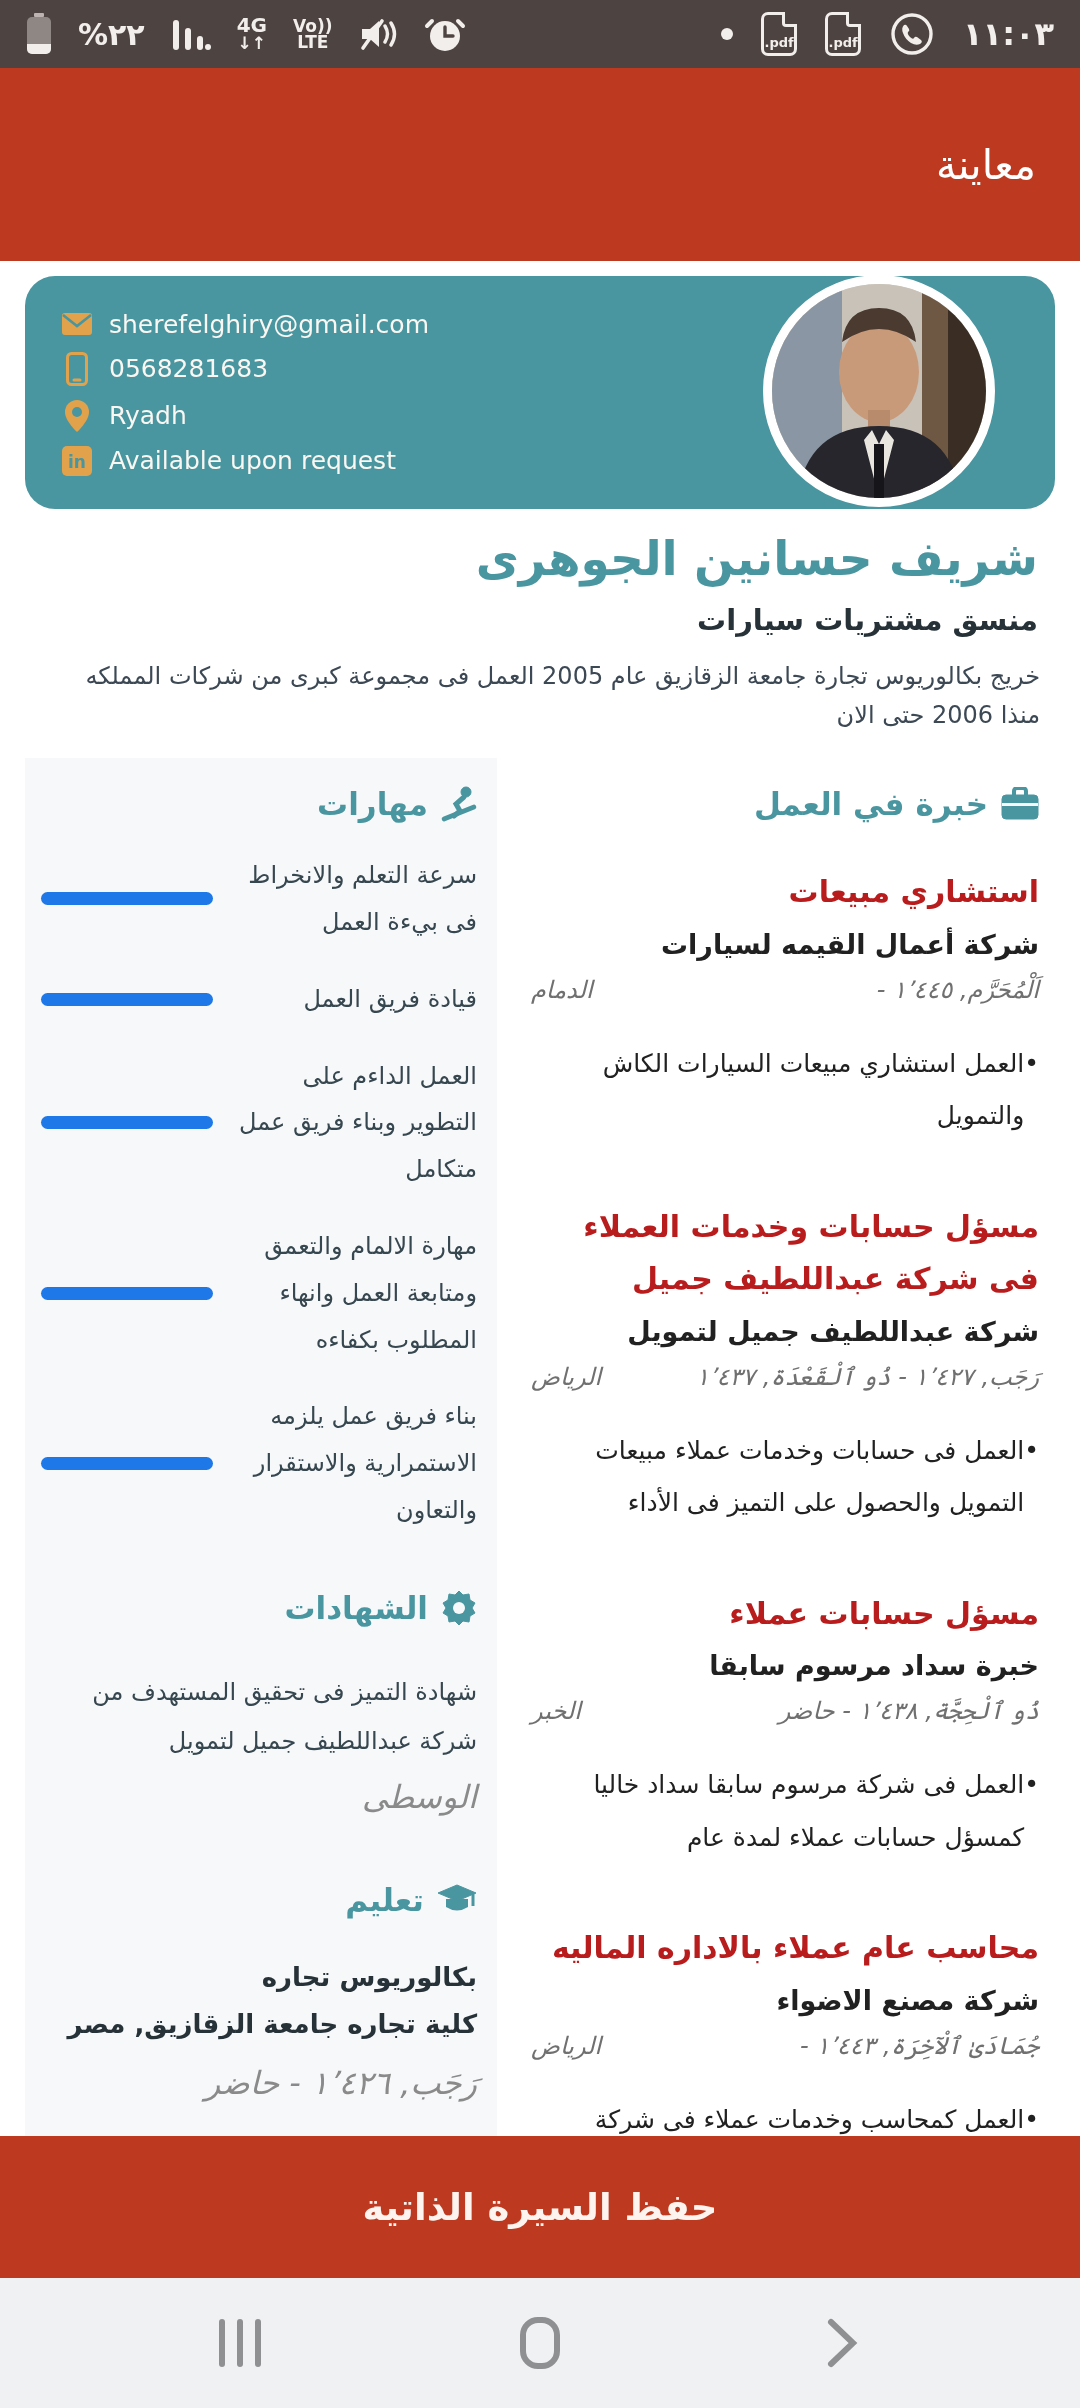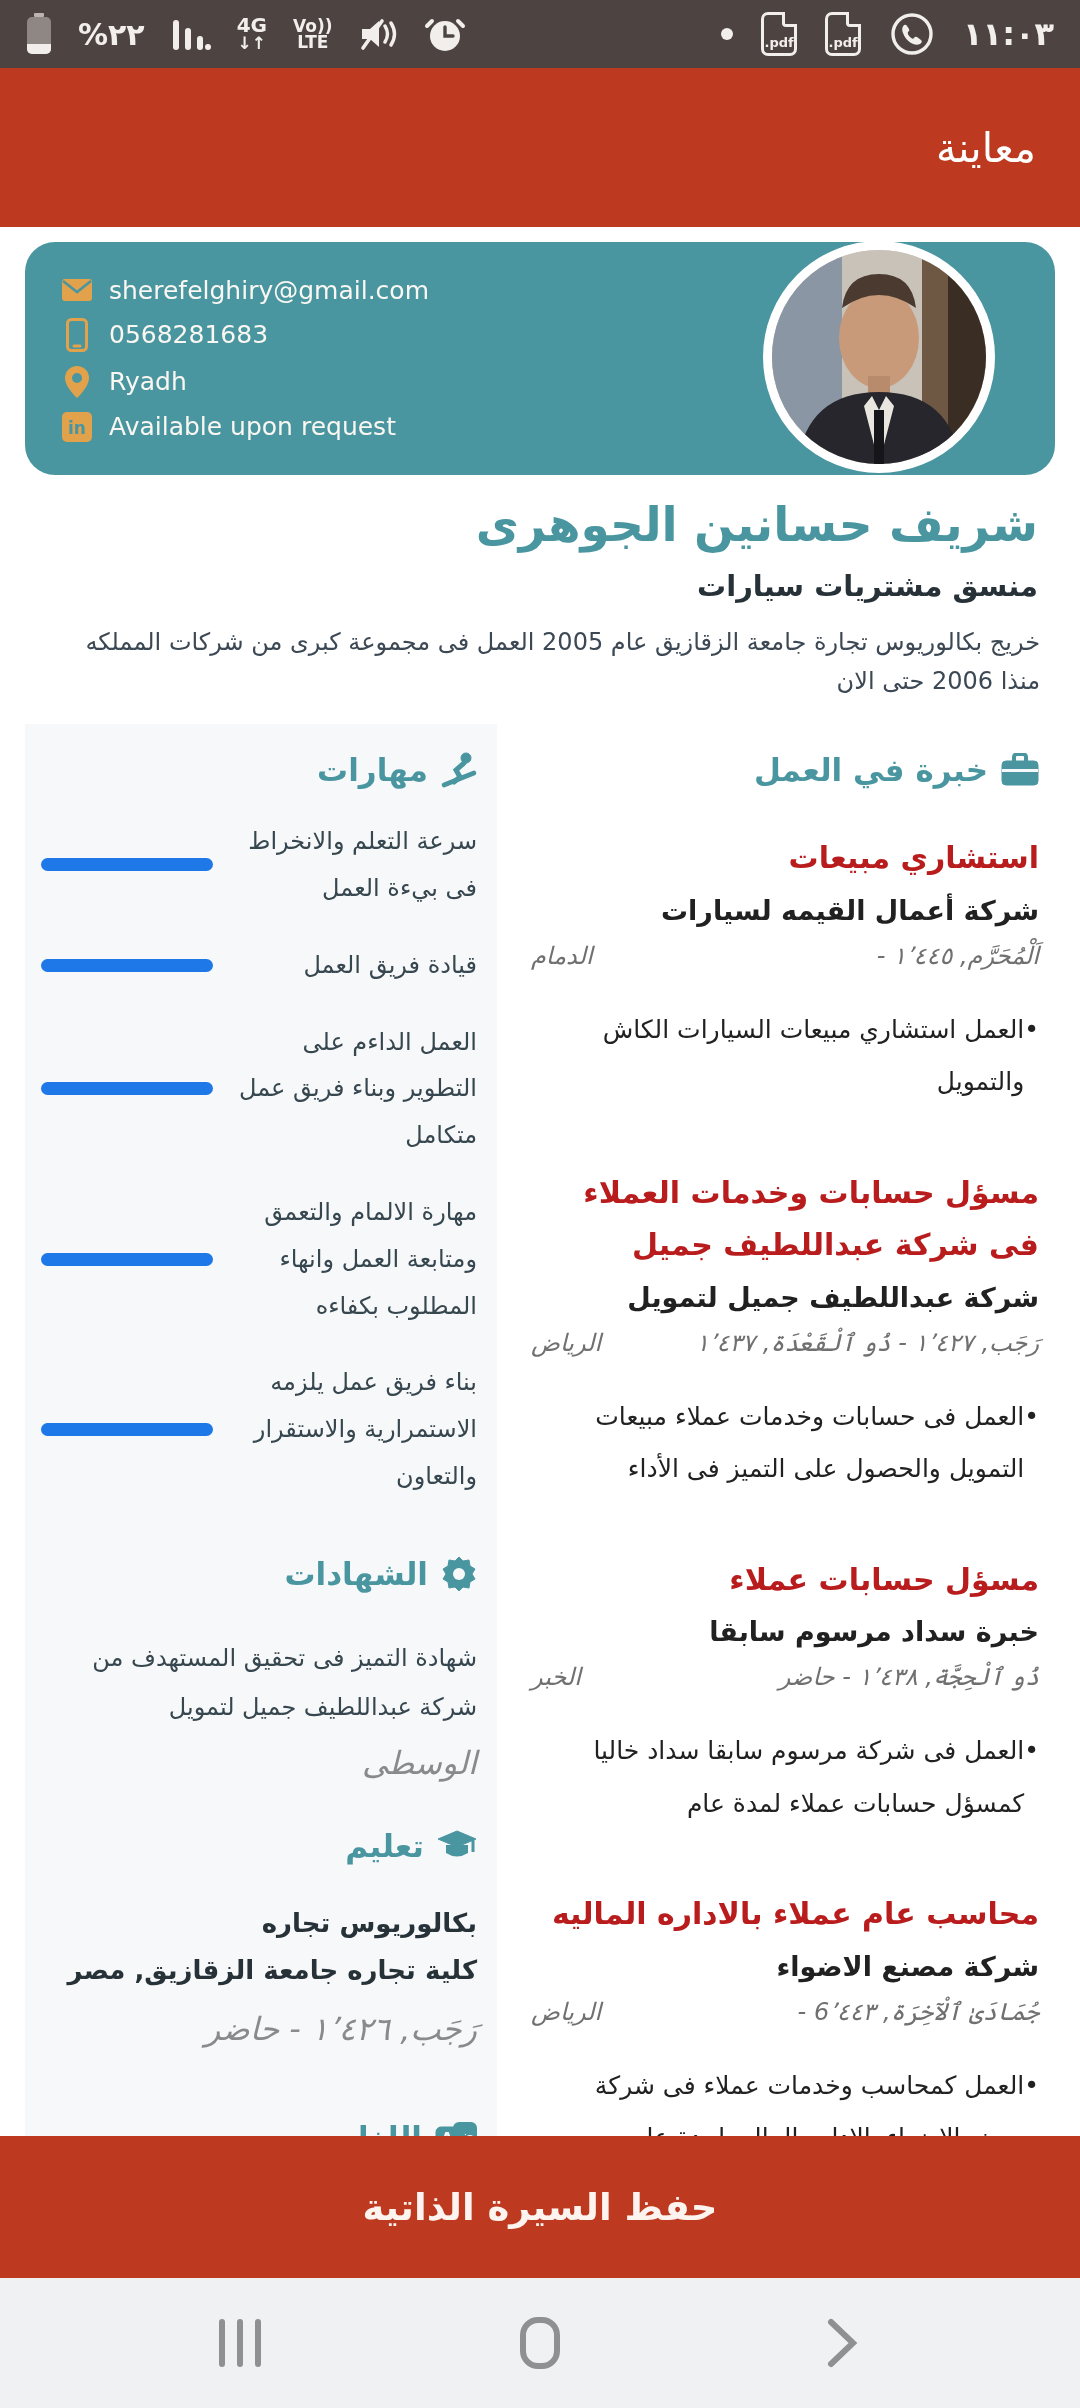--- a/index.html
+++ b/index.html
@@ -16,21 +16,21 @@
   .sb-stack .t1 { font-size:20px; } .sb-stack .t2 { font-size:17px; }
   .sb-dot { width:12px; height:12px; border-radius:50%; background:#F2EEEC; }
   .pdf-chip { position:relative; width:36px; height:44px; border:3px solid #F2EEEC; border-radius:7px;
     display:flex; align-items:flex-end; justify-content:center; }
   .pdf-chip::before { content:""; position:absolute; top:-3px; right:-3px; width:12px; height:12px;
     background:#4D4442; border-left:3px solid #F2EEEC; border-bottom:3px solid #F2EEEC; border-bottom-left-radius:4px; }
   .pdf-chip span { font-size:13px; font-weight:bold; padding-bottom:3px; }
   .sb-time { font-size:32px; font-weight:bold; }
 
   
-  .app-header { height:159px; background:#BD3A20; color:#fff; display:flex; align-items:center;
+  .app-header { height:193px; background:#BD3A20; color:#fff; display:flex; align-items:center;
     direction:rtl; padding:8px 44px; flex:0 0 auto; }
   .app-header .title { font-size:41px; }
   .save-bar { height:142px; background:#BD3A20; color:#FDF4EF; display:flex; align-items:center;
     justify-content:center; font-size:37px; font-weight:bold; cursor:pointer; flex:0 0 auto; }
   .nav-bar { height:130px; background:#F0F1F3; display:flex; align-items:center;
     justify-content:space-evenly; flex:0 0 auto; }
   .nav-btn { width:120px; height:90px; display:flex; align-items:center; justify-content:center; }
 
   
   .page { flex:1 1 auto; direction:rtl; overflow:hidden; background:#fff; }
@@ -57,21 +57,21 @@
   
   .skill { display:flex; align-items:center; gap:12px; margin-top:30px; }
   .skill-label { width:252px; text-align:right; font-size:24px; color:#37474F; line-height:1.95; }
   .skill-bar { flex:1; height:13px; background:#1E78E8; border-radius:8px; }
   .cert-text { margin-top:42px; font-size:24px; color:#37474F; line-height:2.05; text-align:right; }
   .muted-italic { font-style:italic; color:#8A8A8A; font-size:32px; }
   .cert-sub { margin-top:12px; text-align:right; }
   .edu-degree { margin-top:44px; font-size:26px; font-weight:bold; color:#263238; text-align:right; }
   .edu-school { margin-top:12px; font-size:26px; font-weight:bold; color:#263238; text-align:right; line-height:1.6; }
   .edu-date { margin-top:18px; text-align:right; }
-  .m-top-56 { margin-top:56px; } .m-top-66 { margin-top:46px; } .m-top-72 { margin-top:72px; }
+  .m-top-56 { margin-top:56px; } .m-top-66 { margin-top:66px; } .m-top-72 { margin-top:72px; }
 
   
   .job { margin-top:44px; }
   .job + .job { margin-top:58px; }
   .job-t { font-size:30px; font-weight:bold; color:#b91c1c; line-height:1.75; text-align:right; }
   .job-c { margin-top:10px; font-size:27px; font-weight:bold; color:#212121; text-align:right; }
   .job-meta { margin-top:16px; display:flex; justify-content:space-between; align-items:baseline;
     font-style:italic; color:#707070; font-size:24px; }
   .job-bullet { margin-top:34px; display:flex; gap:0; font-size:25px; color:#212121; line-height:2.1; }
   .job-bullet .dot::before { content:"•"; font-size:25px; }
@@ -248,21 +248,21 @@
           <div class="job-bullet">
             <span class="dot"></span>
             <span class="txt">العمل فى شركة مرسوم سابقا سداد خاليا كمسؤل حسابات عملاء لمدة عام</span>
           </div>
         </div>
 
         <div class="job">
           <div class="job-t">محاسب عام عملاء بالاداره الماليه</div>
           <div class="job-c">شركة مصنع الاضواء</div>
           <div class="job-meta">
-            <span>جُمَادَىٰ ٱلْآخِرَة, 6٬٤٤٣ -</span>
+            <span>جُمَادَىٰ ٱلْآخِرَة, ١٬٤٤٣ -</span>
             <span>الرياض</span>
           </div>
           <div class="job-bullet">
             <span class="dot"></span>
             <span class="txt">العمل كمحاسب وخدمات عملاء فى شركة مصنع الاضواء بالاداره الماليه لمدة عامين</span>
           </div>
         </div>
 
       </div>
 

